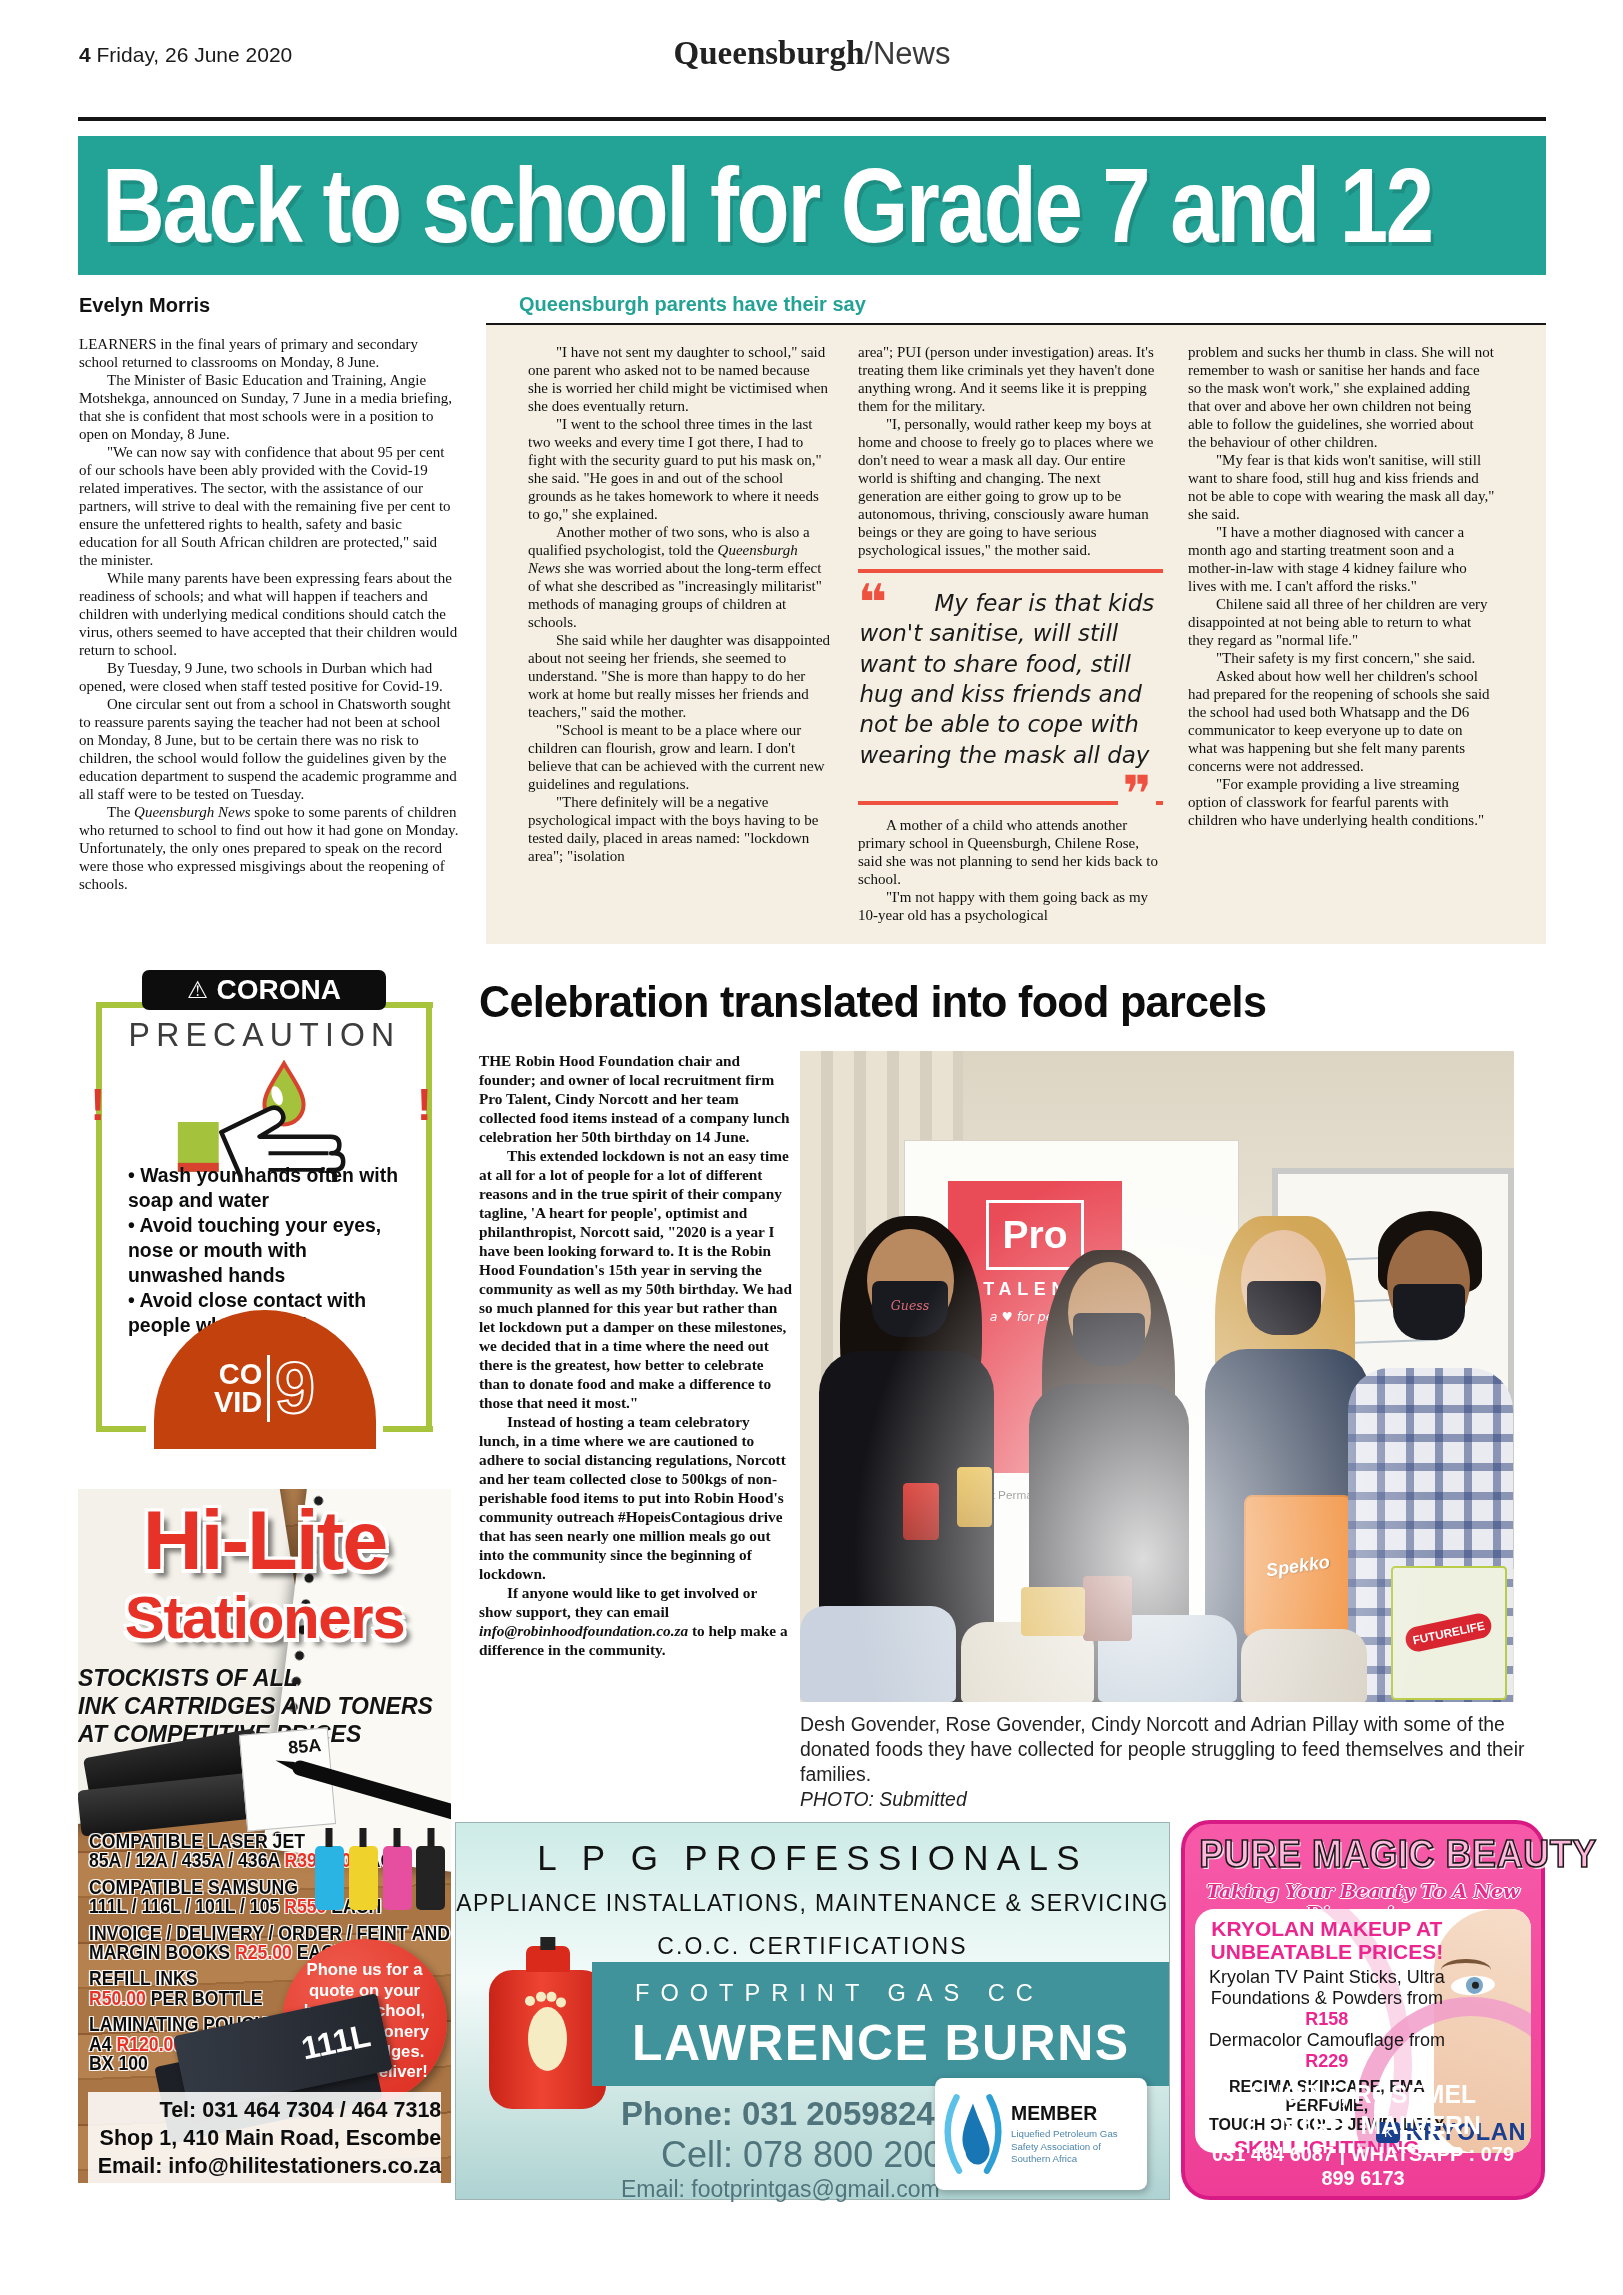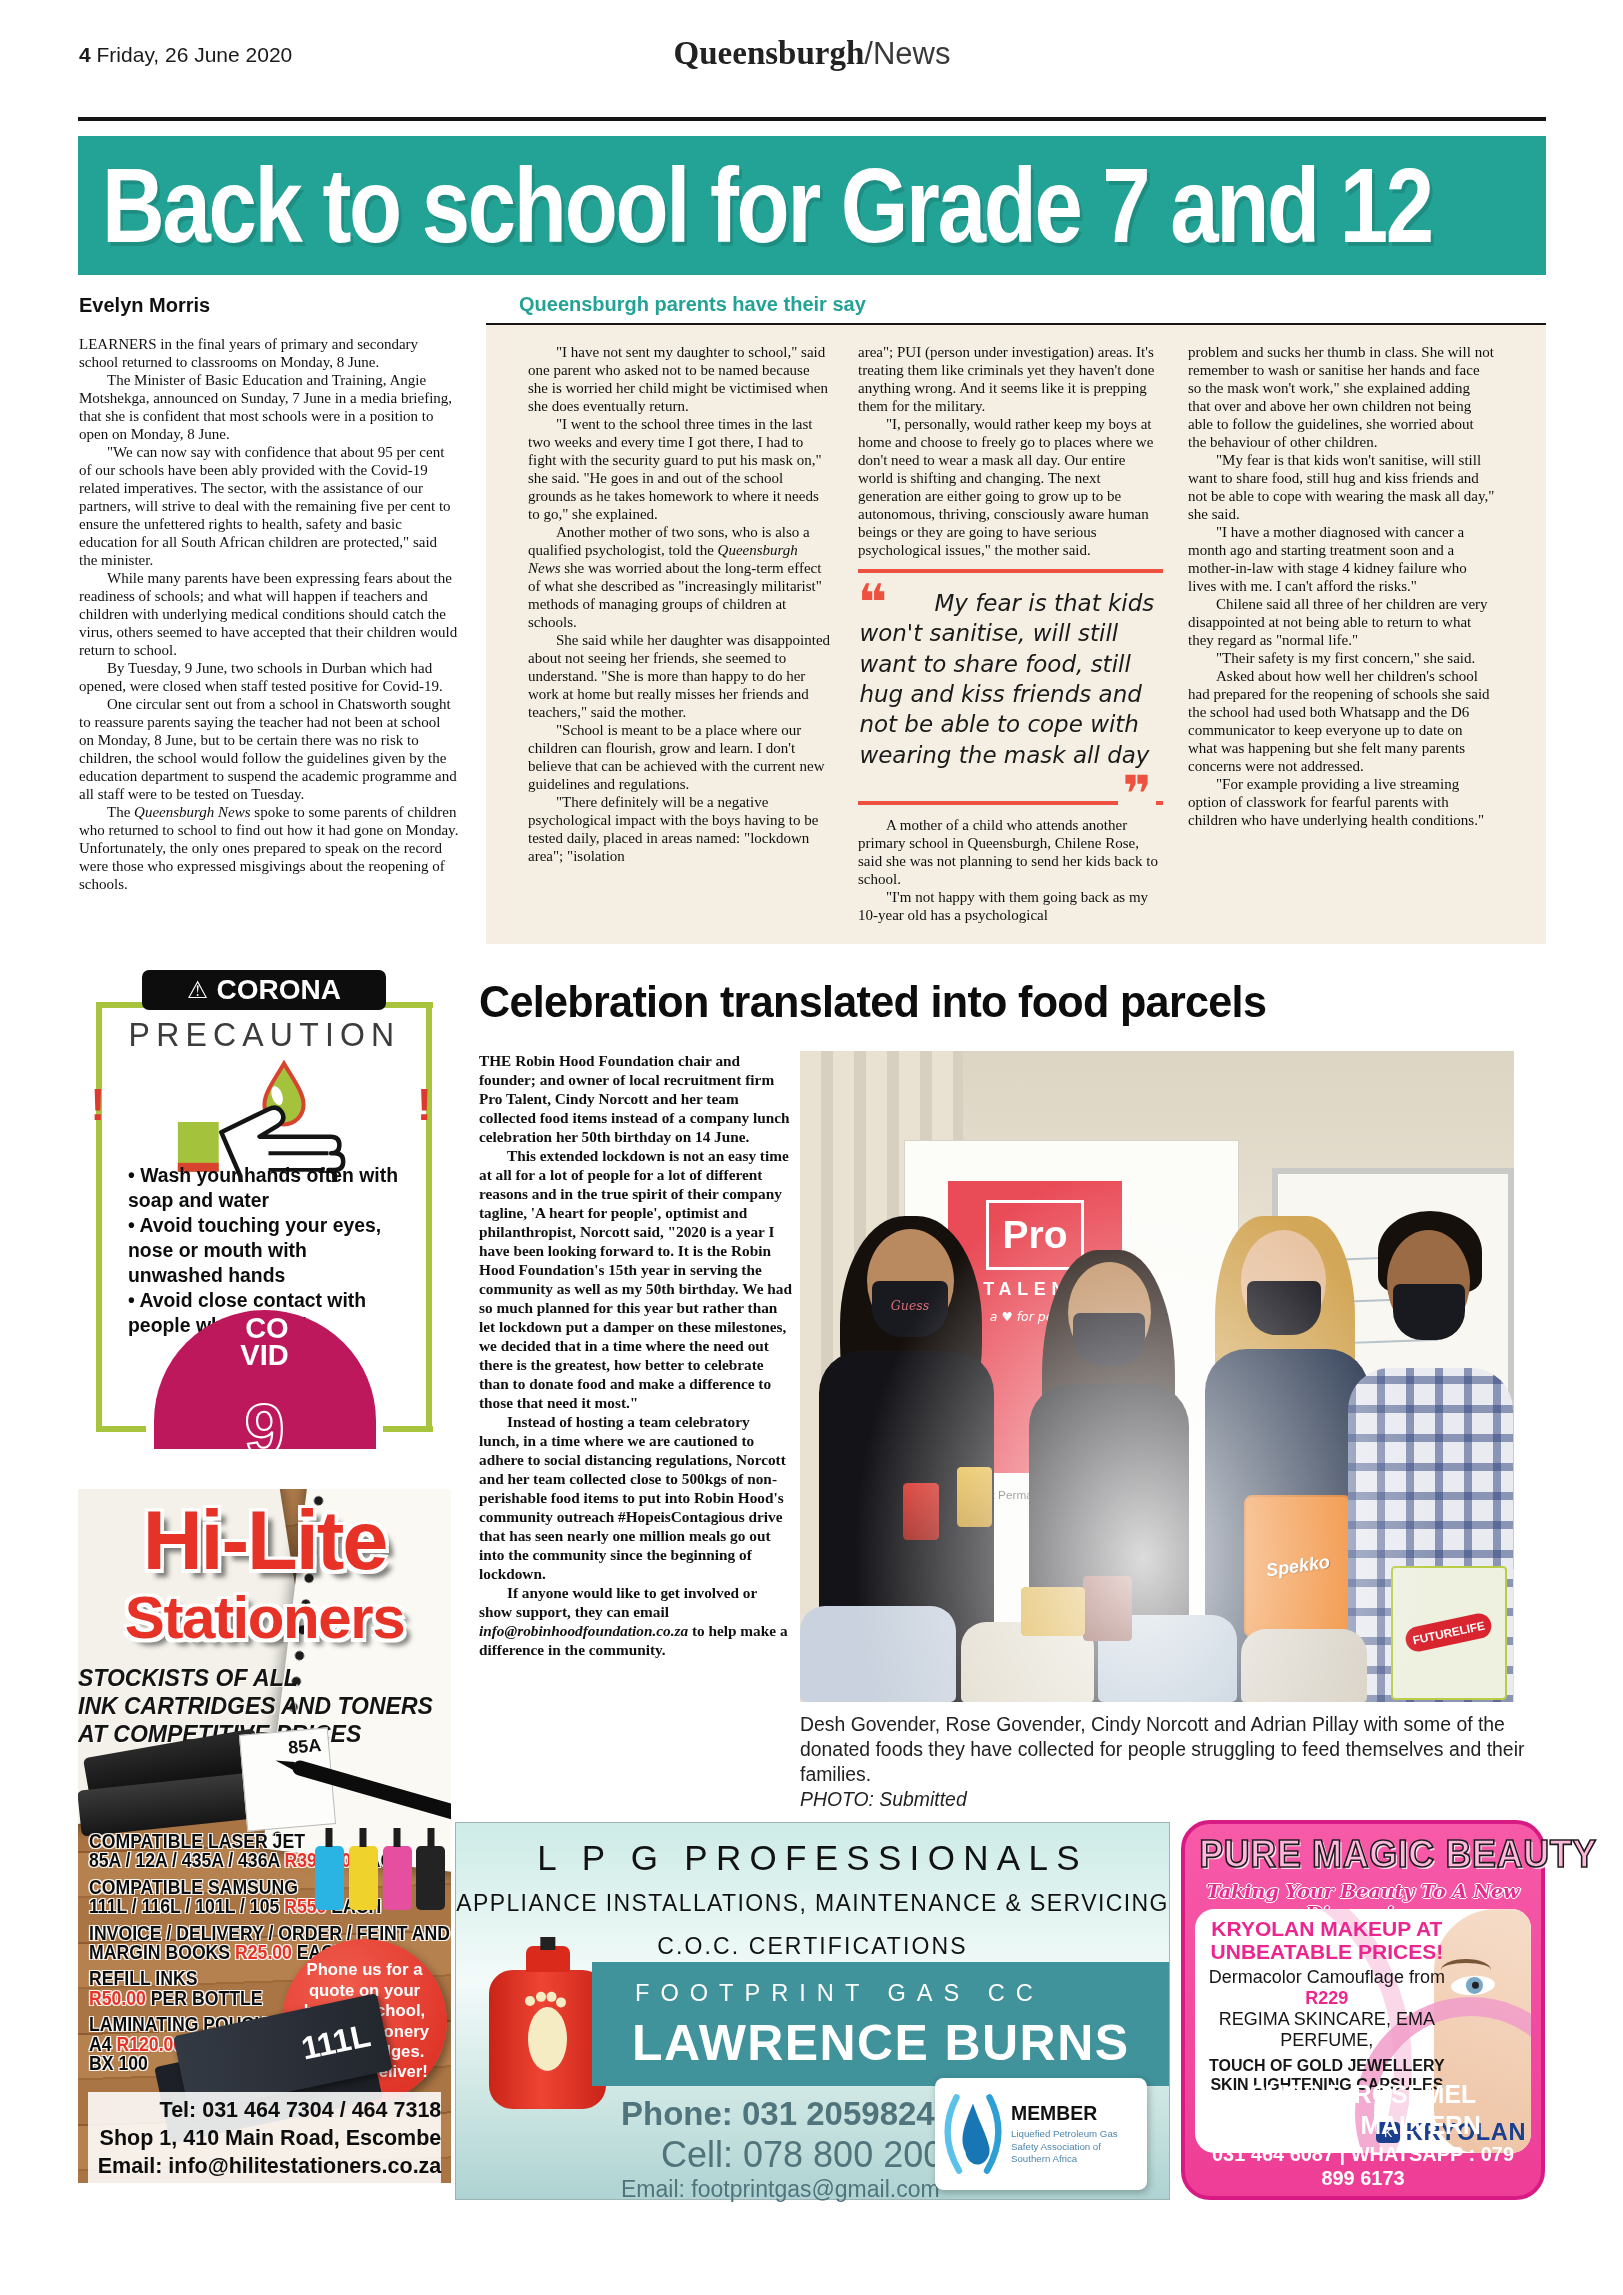--- a/index.html
+++ b/index.html
@@ -34,21 +34,21 @@
   .pq-text{font-family:"DejaVu Sans",sans-serif;font-style:italic;font-size:23px;line-height:1.32;color:#1a1a1a;text-indent:75px;}
   
   .corona{left:78px;top:963px;width:373px;height:501px;background:#fff;font-family:"Liberation Sans",sans-serif;}
   .cor-bracket{position:absolute;background:#a8c43d;}
   .cor-head{position:absolute;left:64px;top:7px;width:244px;height:40px;background:#0d0d0d;border-radius:7px;color:#fff;display:flex;align-items:center;justify-content:center;font-weight:700;font-size:28px;gap:8.3px;}
   .warn{font-family:"DejaVu Sans",sans-serif;font-size:23.6px;}
   .cor-prec{position:absolute;left:0;top:53px;width:100%;text-align:center;font-size:32px;font-weight:400;letter-spacing:6.2px;color:#3c3c3c;transform:scaleY(1.05);}
   .cor-excl{position:absolute;top:117px;font-weight:800;font-size:44px;color:#dd392e;}
   .cor-bullets{position:absolute;left:50px;top:200px;width:278px;font-weight:700;font-size:19.4px;line-height:25px;color:#0d0d0d;}
   .cor-bullets p{margin:0;}
-  .cor-dome{position:absolute;left:50%;transform:translateX(-50%);top:347px;width:222px;height:139px;background:#be185d;border-radius:111px 111px 0 0;display:flex;align-items:center;justify-content:center;gap:14px;padding-top:18px;box-sizing:border-box;flex-direction:column;}
+  .cor-dome{position:absolute;left:50%;transform:translateX(-50%);top:347px;width:222px;height:139px;background:#c2410c;border-radius:111px 111px 0 0;display:flex;align-items:center;justify-content:center;gap:5px;padding-top:18px;box-sizing:border-box;}
   .covid-co{color:#fff;font-weight:800;font-size:29px;line-height:.95;text-align:right;}
   .covid-bar{width:2.8px;height:67px;background:#fff;}
   .covid-9{color:transparent;-webkit-text-stroke:2.1px #fff;font-weight:800;font-size:72px;line-height:.9;}
   
   .food-hl{left:479px;top:977px;width:986px;font-family:"Liberation Sans",sans-serif;font-weight:700;font-size:44px;letter-spacing:-0.7px;color:#0d0d0d;white-space:nowrap;transform:scaleX(.98);transform-origin:left;}
   .food-col{left:479px;top:1051px;width:314px;font-size:15.3px;line-height:19px;}
   .food-col p{margin:0;text-indent:28px;font-weight:bold;}
   .food-col p:first-child{text-indent:0;}
   .caption{left:800px;top:1712px;width:729px;font-family:"Liberation Sans",sans-serif;font-size:19.4px;line-height:25px;color:#222;}
   .caption .credit{font-style:italic;}
@@ -408,20 +408,21 @@
       <div class="face">
         <div class="brow"></div>
         <div class="eye">
             <div class="iris"></div>
             <div class="pupil"></div>
           </div>
         <div class="ring"></div>
       </div>
       <div class="bt-lines">
           <p>KRYOLAN MAKEUP AT UNBEATABLE PRICES!</p>
+          <p>Kryolan TV Paint Sticks, Ultra Foundations &amp; Powders from <span class="hl">R158</span></p>
           <p>Dermacolor Camouflage from <span class="hl">R229</span></p>
           <p>REGIMA SKINCARE, EMA PERFUME,</p>
           <p>TOUCH OF GOLD JEWELLERY</p>
           <p>SKIN LIGHTENING CAPSULES</p>
         </div>
       <div class="kryolan">
         <div class="kry-ic">K</div>
         <div class="kry-name">KRYOLAN</div>
       </div>
     </div>

